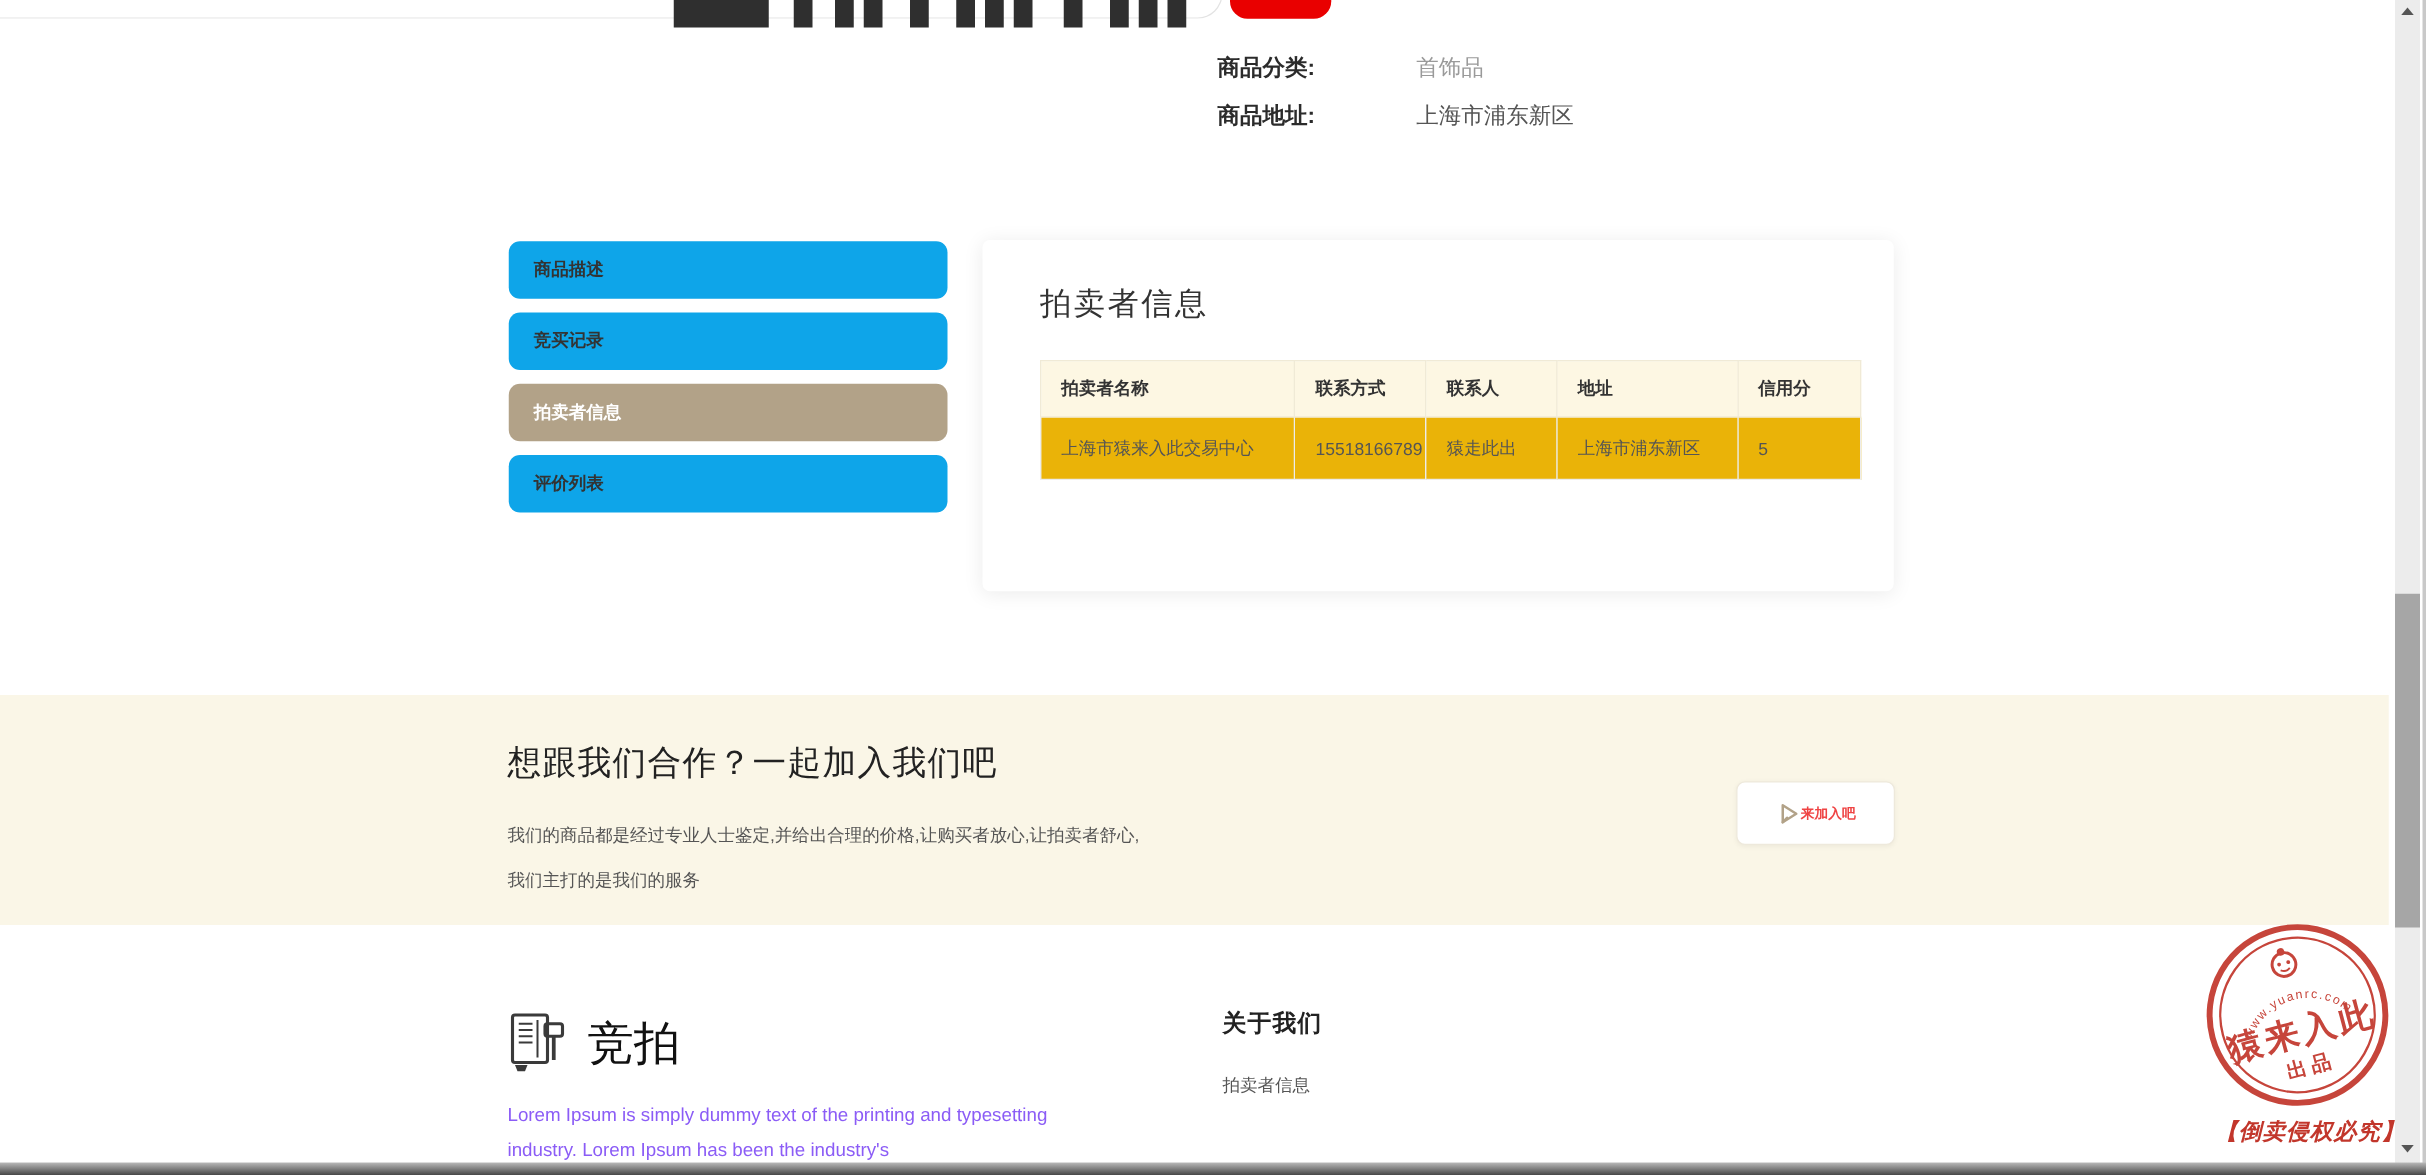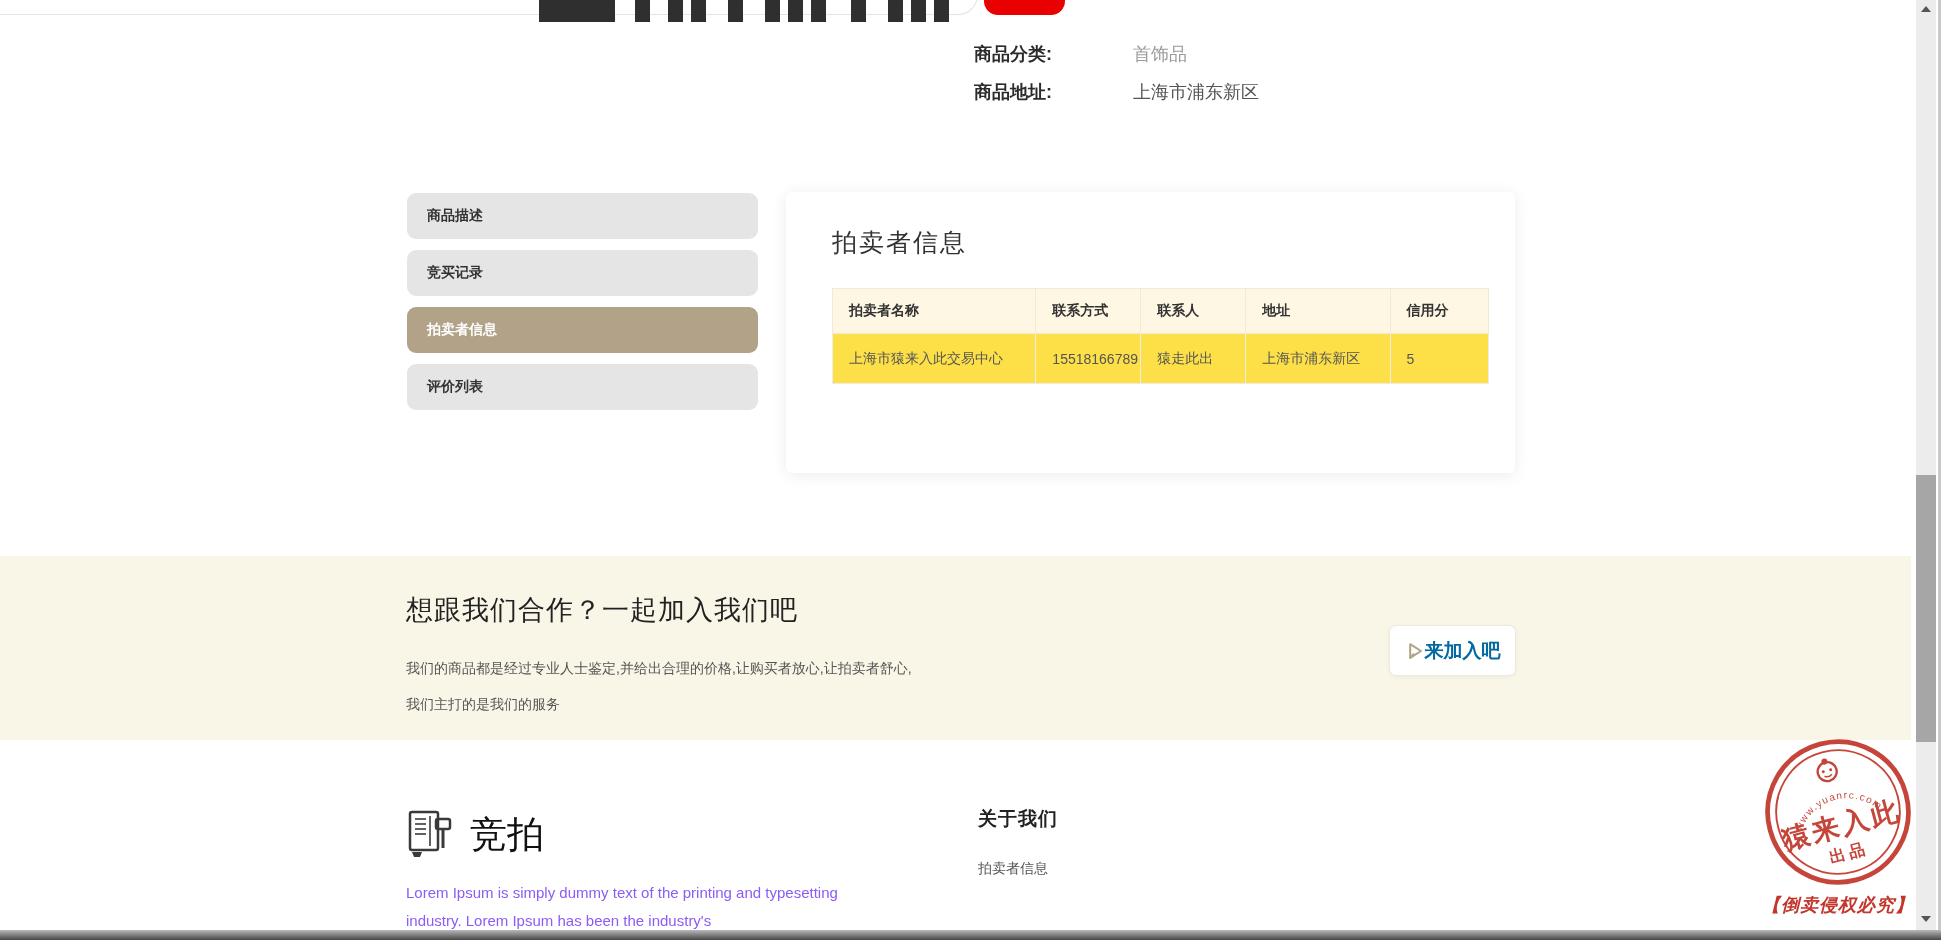--- a/index.html
+++ b/index.html
@@ -25,21 +25,21 @@
     border-radius:0 0 14px 14px;
   }
   .meta-row { font-size:18px; }
   .meta-label { font-weight:bold; color:#2b2b2b; }
   .meta-val-cat { color:#9a9a9a; }
   .meta-val-addr { color:#555; }
 
   
   .tab {
     position:absolute; left:407px; width:351px; height:46px;
-    background:#e5e5e5; border-radius:9px; cursor:pointer;
+    background:#0ea5e9; border-radius:9px; cursor:pointer;
     display:flex; align-items:center; padding-left:20px;
     font-size:14px; font-weight:bold; color:#333;
   }
   .tab.active { background:#b2a288; color:#ffffff; }
 
   
   .panel {
     left:786px; top:192px; width:729px; height:281px;
     background:#fff; border-radius:6px;
     box-shadow:0 2px 16px rgba(0,0,0,0.08);
@@ -51,45 +51,45 @@
     position:absolute; left:832px; top:288px; width:657px;
     border-collapse:collapse; table-layout:fixed;
     font-size:14px;
   }
   table.seller th {
     background:#fdf7e3; text-align:left; font-weight:bold; color:#333;
     height:45px; padding:0 0 0 16px; border:1px solid #f0ead6;
   }
   table.seller td {
     height:50px; padding:0 0 0 16px; color:#555;
-    border:1px solid #ececec; background:#fde047;
+    border:1px solid #ececec; background:#eab308;
   }
 
   
   .join-band { left:0; top:556px; width:1911px; height:184px; background:#faf6e7; }
   .join-title { left:406px; top:592px; font-size:27px; font-weight:normal; color:#222; letter-spacing:1px; }
   .join-desc { left:406px; top:650px; width:512px; font-size:14px; color:#555; line-height:36px; }
   .join-btn {
     left:1389px; top:625px; width:127px; height:51px; background:#fff;
     border:1px solid #eee9dc; border-radius:7px; cursor:pointer;
     box-shadow:0 1px 4px rgba(0,0,0,0.05);
     display:flex; align-items:center; justify-content:center; gap:0;
-    font-size:19px; font-weight:bold; color:#0369a1;
+    font-size:11px; font-weight:bold; color:#ef4444;
   }
 
   
   .brand-icon { left:406px; top:806px; }
   .brand-name { left:470px; top:810px; font-size:37px; color:#111; }
   .lorem { font-size:15px; color:#8b5cf6; }
   .about-title { left:978px; top:806px; font-size:19px; font-weight:bold; color:#222; letter-spacing:1px; }
   .about-link { left:978px; top:860px; font-size:14px; color:#555; cursor:pointer; }
 
   .stamp-wrap { left:1762px; top:736px; width:152px; height:152px; opacity:0.92; }
   .stamp-warning {
-    left:1752px; top:893px; width:172px; text-align:center;
+    left:1752px; top:893px; width:172px; text-align:right;
     font-size:18px; font-weight:bold; font-style:italic; color:#c2362b;
     font-family:"Liberation Serif","DejaVu Serif",serif; letter-spacing:1px;
   }
 
   
   .scroll-track { left:1916px; top:0; width:20px; height:940px; background:#ececec; cursor:default; }
   .scroll-thumb { left:1916px; top:475px; width:20px; height:267px; background:#a6a6a6; cursor:pointer; }
   .scroll-arrow { left:1916px; width:20px; height:18px; background:#ececec; display:flex; align-items:center; justify-content:center; cursor:pointer; }
   .scroll-arrow.up { top:0; }
   .scroll-arrow.down { top:910px; }

